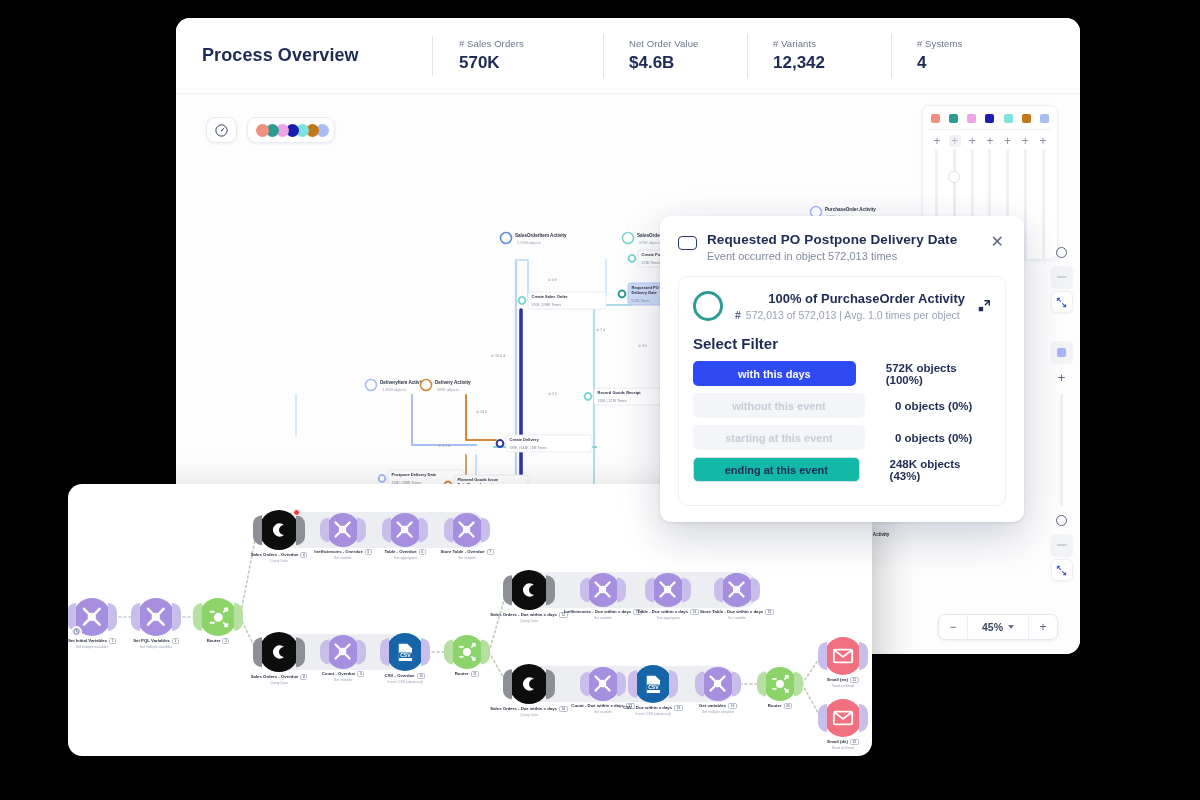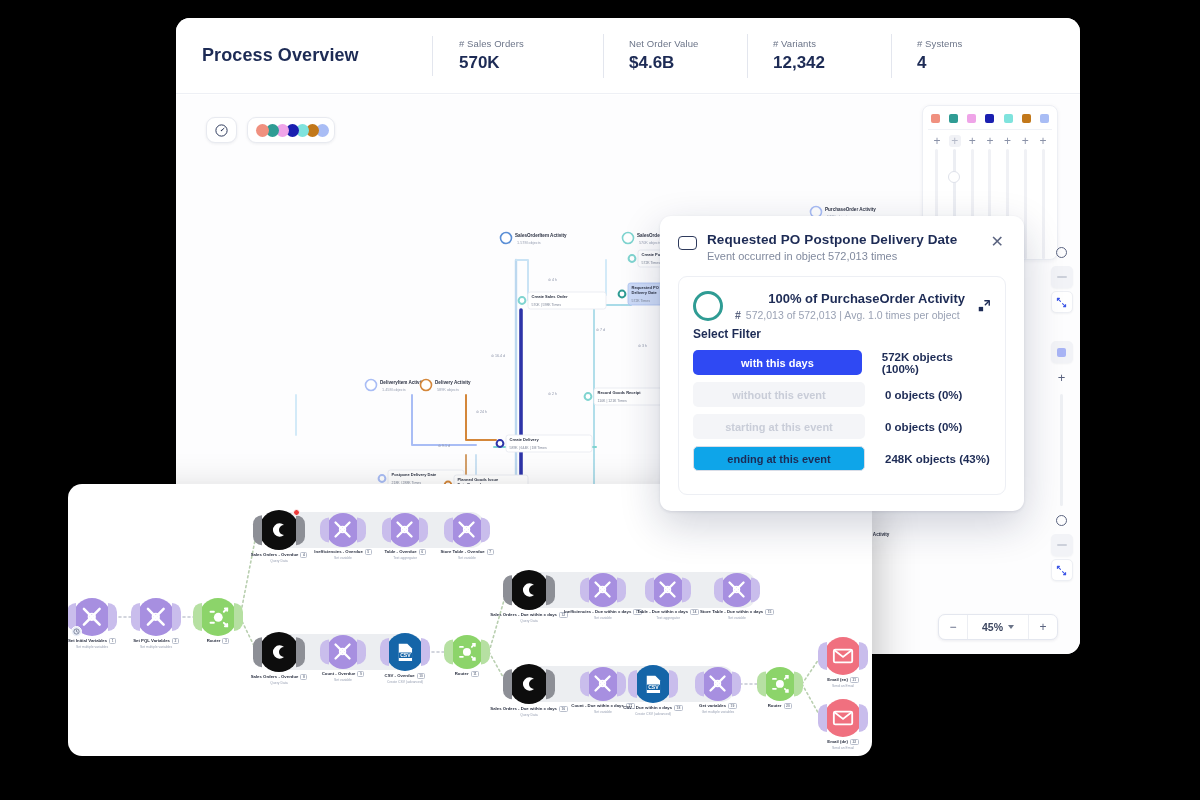--- a/index.html
+++ b/index.html
@@ -122,30 +122,30 @@
   .pop-close { margin-left:auto; color:#5b6480; font-size:16px; line-height:1; padding:2px 2px; }
   .pop-body {
     margin-top:14px; border:1px solid #edeff4; border-radius:9px; padding:14px 14px 16px;
   }
   .stat-row { display:flex; align-items:center; gap:12px; }
   .donut { width:30px;height:30px;border-radius:50%;border:3.2px solid #2f9c94; flex:0 0 auto;}
   .stat-t { font-size:13px; font-weight:bold; color:#1d2b55;}
   .stat-s { font-size:10.5px; color:#9aa2b4; margin-top:3px; display:flex; gap:5px; align-items:center;}
   .stat-s .hash { color:#5b6480; font-weight:bold;}
   .expand-ico { margin-left:auto; width:14px;height:14px; position:relative; flex:0 0 auto;}
-  .sf-title { font-size:12px; font-weight:bold; color:#1d2b55; margin:6px 0 9px;}
+  .sf-title { font-size:15px; font-weight:bold; color:#1d2b55; margin:14px 0 9px;}
   .filter-row { display:flex; align-items:center; margin-bottom:7px;}
   .fbtn {
     width:172px; height:25px; border-radius:5px; font-size:11px; font-weight:bold;
     display:flex; align-items:center; justify-content:center;
   }
   .fbtn.primary { background:#2f49f3; color:#fff; }
   .fbtn.disabled { background:#f4f5f8; color:#c9cdd8; }
-  .fbtn.outline { background:#0ea5e9; border:1px solid #d9dde7; color:#1d2b55; }
-  .fcount { font-size:11.5px; font-weight:bold; color:#1d2b55; margin-left:20px;}
+  .fbtn.outline { background:#14b8a6; border:1px solid #d9dde7; color:#1d2b55; }
+  .fcount { font-size:11.5px; font-weight:bold; color:#1d2b55; margin-left:30px;}
 
   
   .wf-card {
     position:absolute; left:68px; top:484px; width:804px; height:272px;
     background:#fff; border-radius:14px;
     box-shadow:0 18px 46px rgba(0,0,0,.30);
     overflow:hidden; z-index:20;
   }
   .wf-svg { position:absolute; inset:0; }
   .wf-node { position:absolute; text-align:center; }

